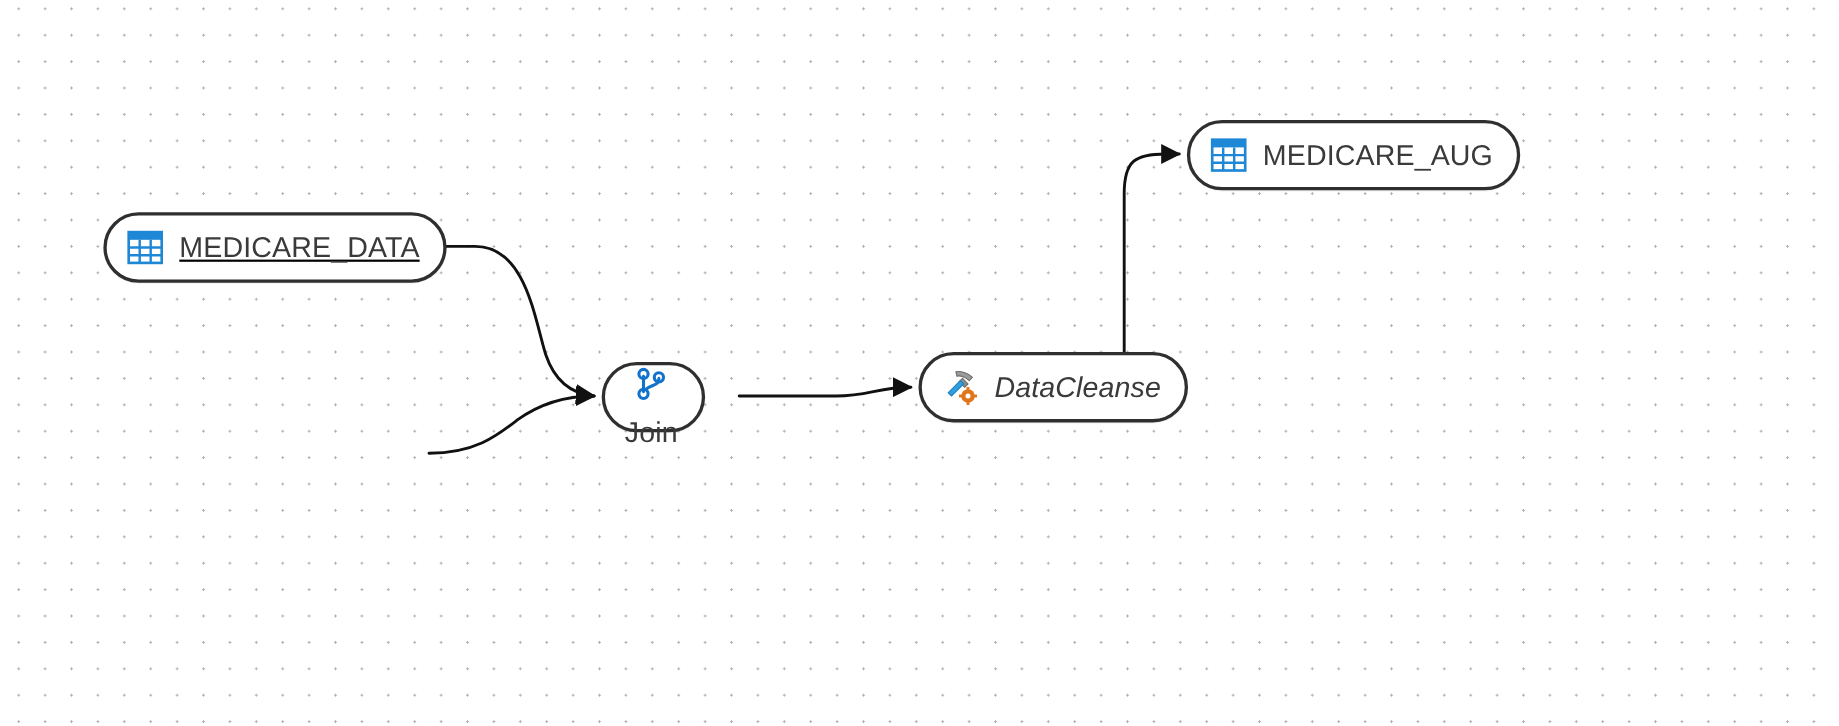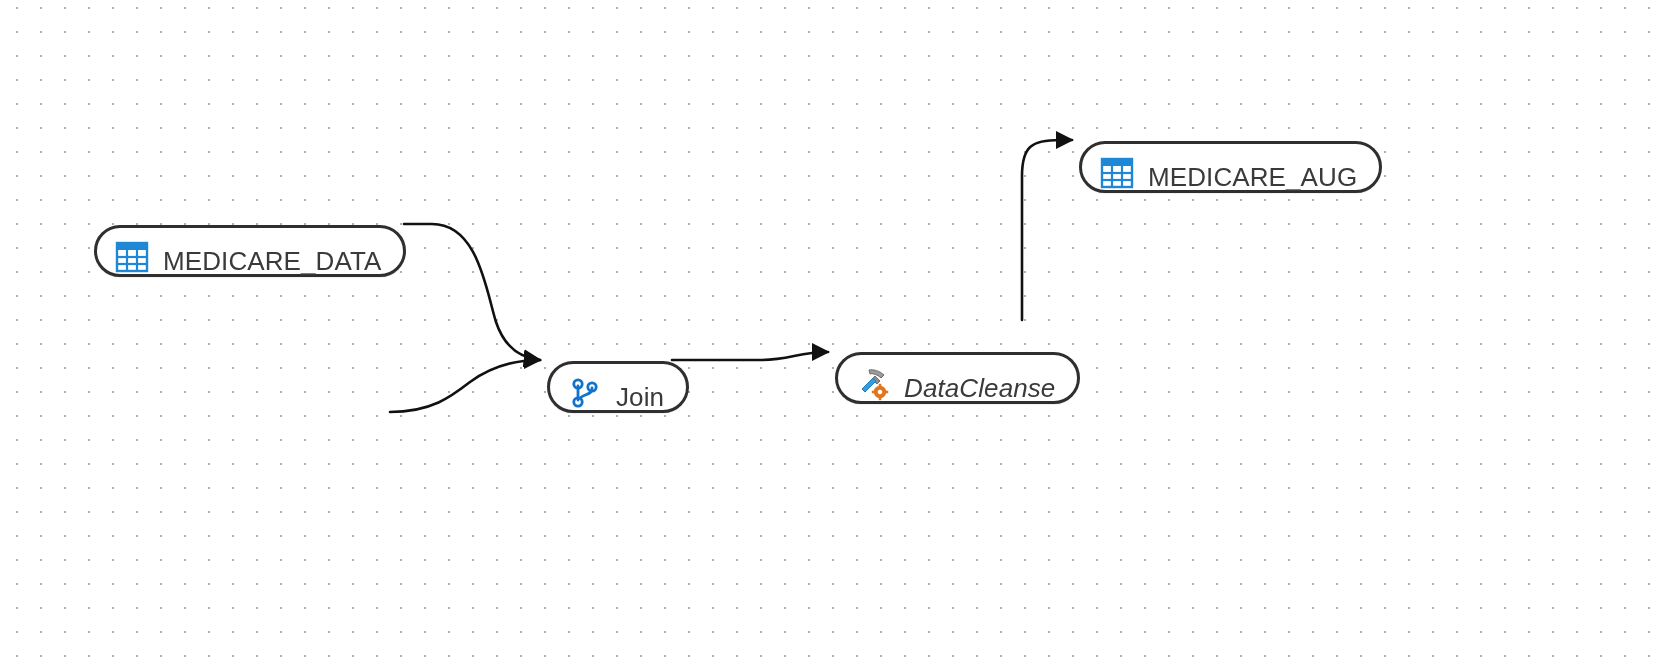--- a/index.html
+++ b/index.html
@@ -22,48 +22,47 @@
     position: absolute;
     left: 0;
     top: 0;
     width: 1672px;
     height: 660px;
     pointer-events: none;
   }
   .node {
     position: absolute;
     display: flex;
-    align-items: flex-end;
+    align-items: center;
     box-sizing: border-box;
     background: #ffffff;
     border: 3px solid #2f2f2f;
     border-radius: 999px;
-    height: 52px;
+    height: 64px;
     padding: 0 22px 0 18px;
     gap: 14px;
     box-shadow: 0 1px 1px rgba(0,0,0,0.06);
     white-space: nowrap;
     cursor: pointer;
-    margin-top: 32px;
   }
   .node-label {
     font-size: 26px;
     line-height: 1;
     color: #3a3a3a;
     letter-spacing: 0.1px;
   }
   .node-icon {
     flex: 0 0 auto;
     width: 34px;
     height: 34px;
     display: block;
   }
-  #node-medicare-data { left: 94px;  top: 193px; }
+  #node-medicare-data { left: 94px;  top: 193px; text-decoration: underline; }
   #node-states       { left: 209px; top: 381px; }
-  #node-join         { left: 547px; top: 329px; }
+  #node-join         { left: 547px; top: 329px; flex-direction: column; }
   #node-datacleanse  { left: 835px; top: 320px; font-style: italic; }
   #node-medicare-aug { left: 1079px; top: 109px; }
 </style>
 </head>
 <body>
 
 <div id="canvas">
 
   <svg id="edge-layer" width="1672" height="660" viewBox="0 0 1672 660" xmlns="http://www.w3.org/2000/svg">
     <defs>

